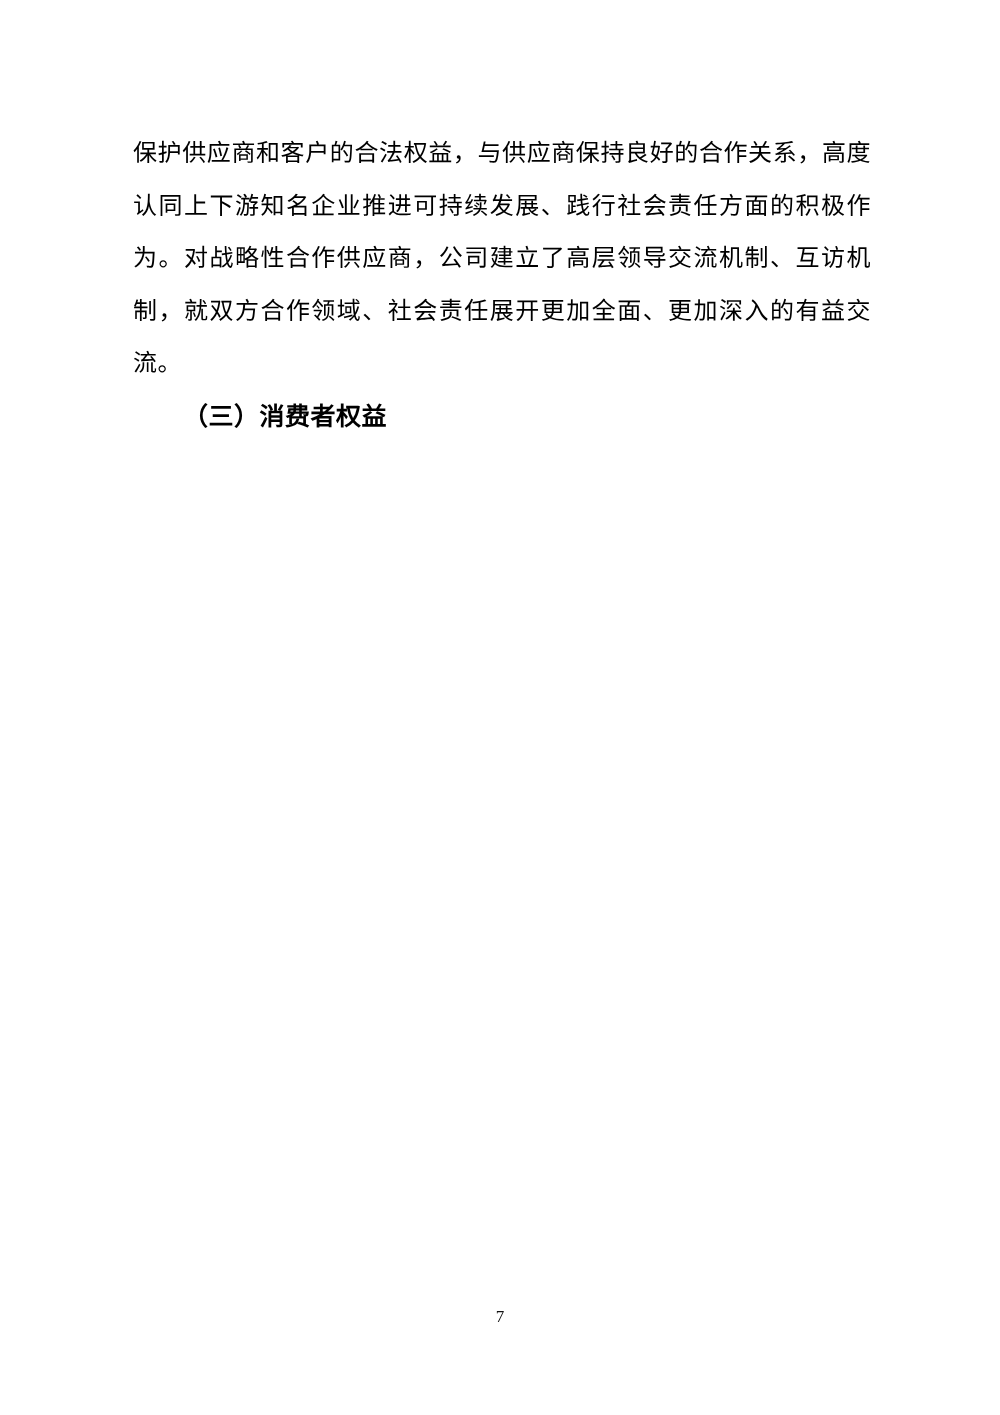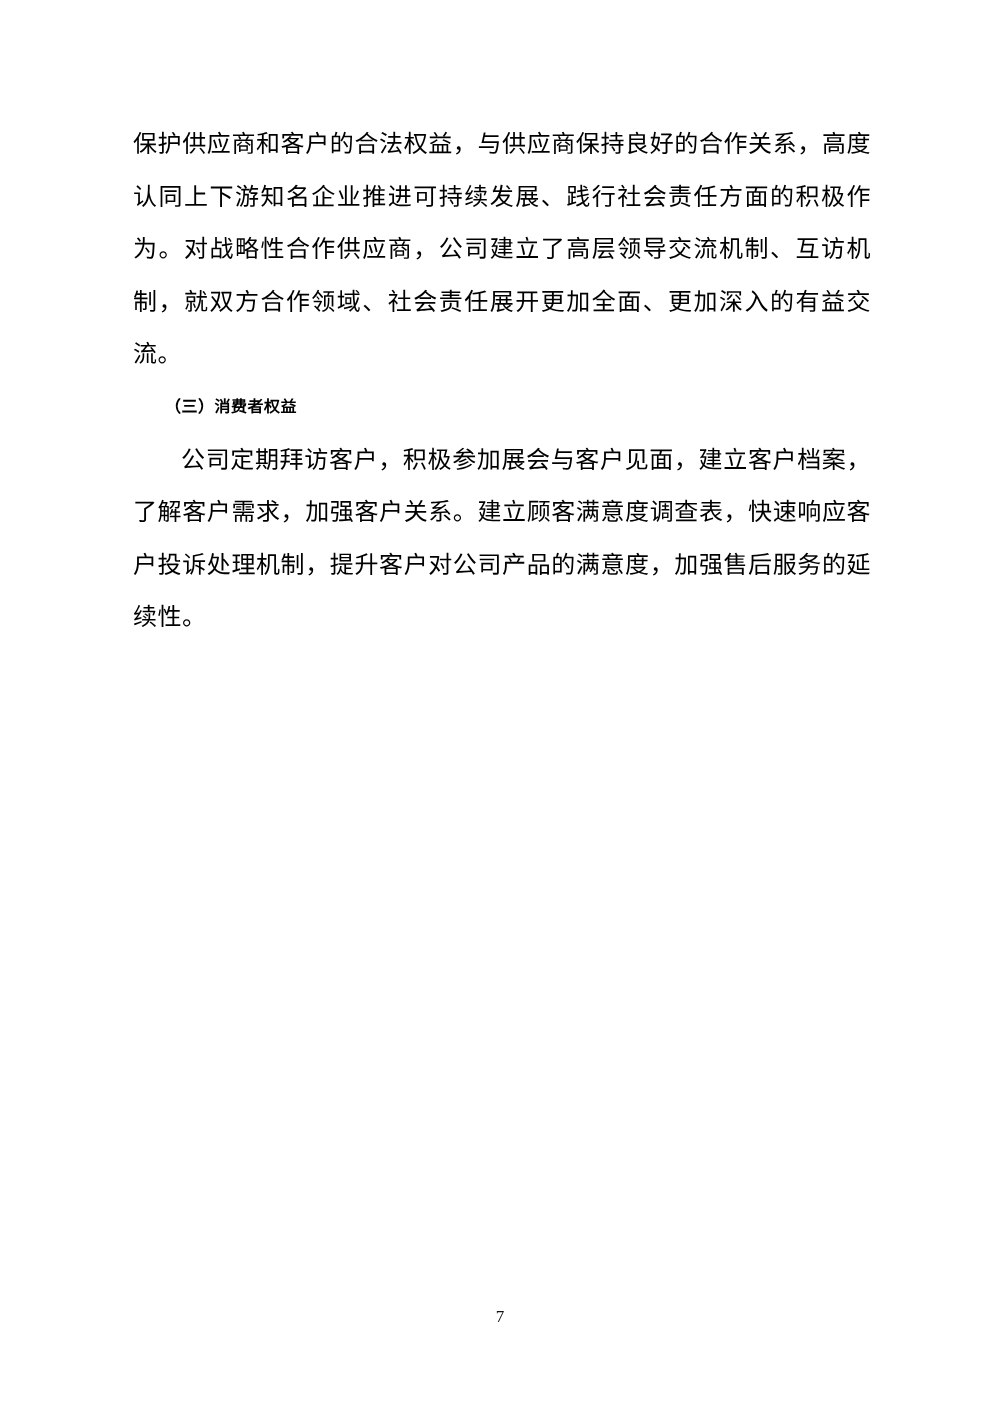--- a/index.html
+++ b/index.html
@@ -20,40 +20,40 @@
       left: 0;
       top: 0;
       width: 1000px;
       height: 1415px;
       background: #ffffff;
       overflow: hidden;
     }
     .content {
       position: absolute;
       left: 133px;
-      top: 118px;
+      top: 127px;
       width: 738px;
       font-size: 24px;
       line-height: 52.6px;
       text-align: justify;
       text-justify: inter-ideograph;
       letter-spacing: 0.5px;
     }
     .body-para {
       margin: 0;
       padding: 0;
       text-indent: 2em;
     }
     .body-para.no-indent {
       text-indent: 0;
     }
     .section-heading {
       margin: 0;
       padding: 0;
-      font-size: 16px;
+      font-size: 25px;
       line-height: 52.6px;
       font-weight: bold;
       text-indent: 2em;
       font-family: "Liberation Sans", "DejaVu Sans", sans-serif;
     }
     .page-number {
       position: absolute;
       left: 0;
       top: 1306px;
       width: 100%;
@@ -64,16 +64,15 @@
       color: #111111;
     }
   </style>
 </head>
 <body>
 
 <div class="page">
   <div class="content">
     <p class="body-para no-indent">保护供应商和客户的合法权益，与供应商保持良好的合作关系，高度认同上下游知名企业推进可持续发展、践行社会责任方面的积极作为。对战略性合作供应商，公司建立了高层领导交流机制、互访机制，就双方合作领域、社会责任展开更加全面、更加深入的有益交流。</p>
     <h3 class="section-heading">（三）消费者权益</h3>
-    <p class="body-para">公司定期拜访客户，积极参加展会与客户见面，建立客户档案，了解客户需求，加强客户关系。建立顾客满意度调查表，快速响应客户投诉处理机制，提升客户对公司产品的满意度，加强售后服务的延续性。</p>
   </div>
   <div class="page-number">7</div>
 </div>
 
 </body></html>

